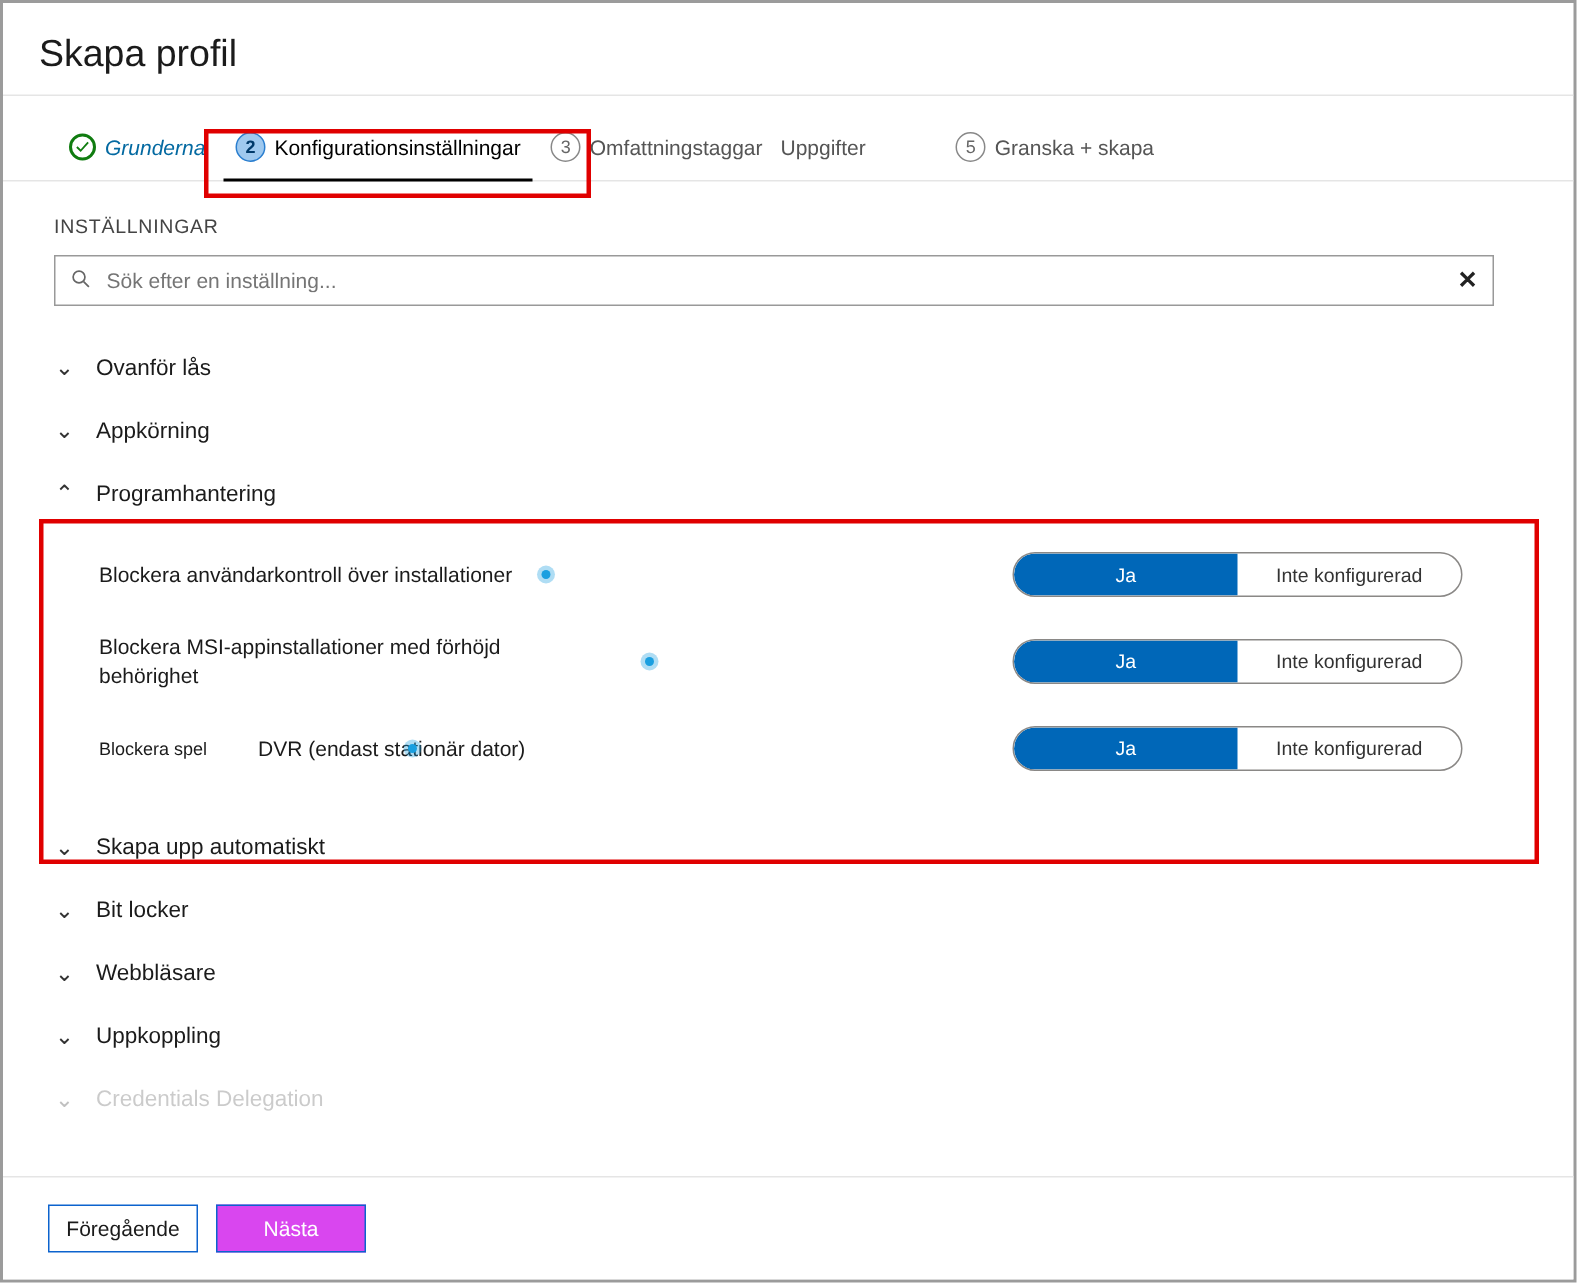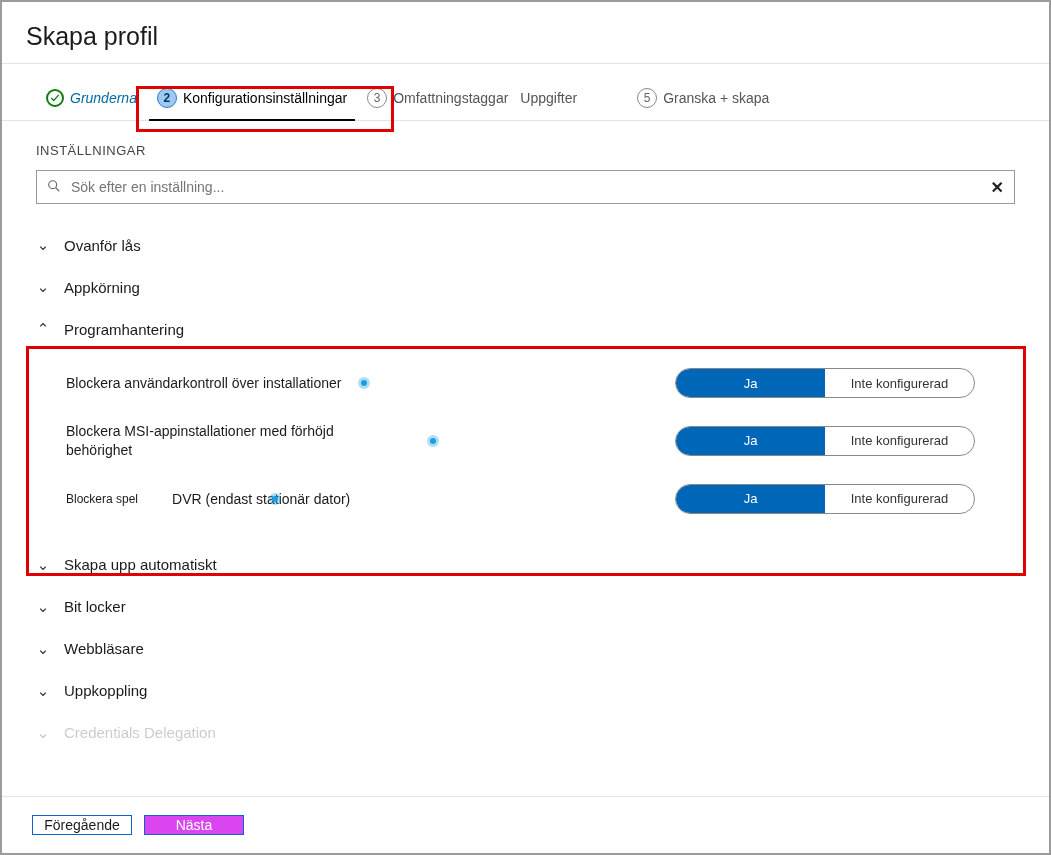--- a/index.html
+++ b/index.html
@@ -93,21 +93,21 @@
   
   .section-label {
     font-size: 13px;
     letter-spacing: .5px;
     color: #444;
     padding: 22px 34px 6px 34px;
   }
 
   
   .searchbox {
-    margin: 6px 34px 10px 34px;
+    margin: 6px 53px 10px 34px;
     border: 1px solid #999;
     display: flex; align-items: center;
     padding: 6px 10px;
   }
   .search-icon {
     width: 16px; height: 16px; flex: 0 0 auto;
     color: #666;
   }
   .search-input {
     flex: 1;
@@ -187,21 +187,21 @@
   
   .footer {
     position: absolute;
     left: 0; right: 0; bottom: 0;
     border-top: 1px solid var(--divider);
     padding: 18px 30px;
     background: #fff;
     display: flex; gap: 12px;
   }
   .btn {
-    min-width: 100px; height: 20px;
+    min-width: 100px; height: 32px;
     display: flex; align-items:center; justify-content:center;
     font: inherit; cursor:pointer;
     border: 1px solid #0c63ce;
   }
   .btn.secondary { background:#fff; color:#1b1b1b; }
   .btn.primary   { background:#d946ef; color:#fff; border-color:#0c63ce; }
 </style>
 </head>
 <body>
 

